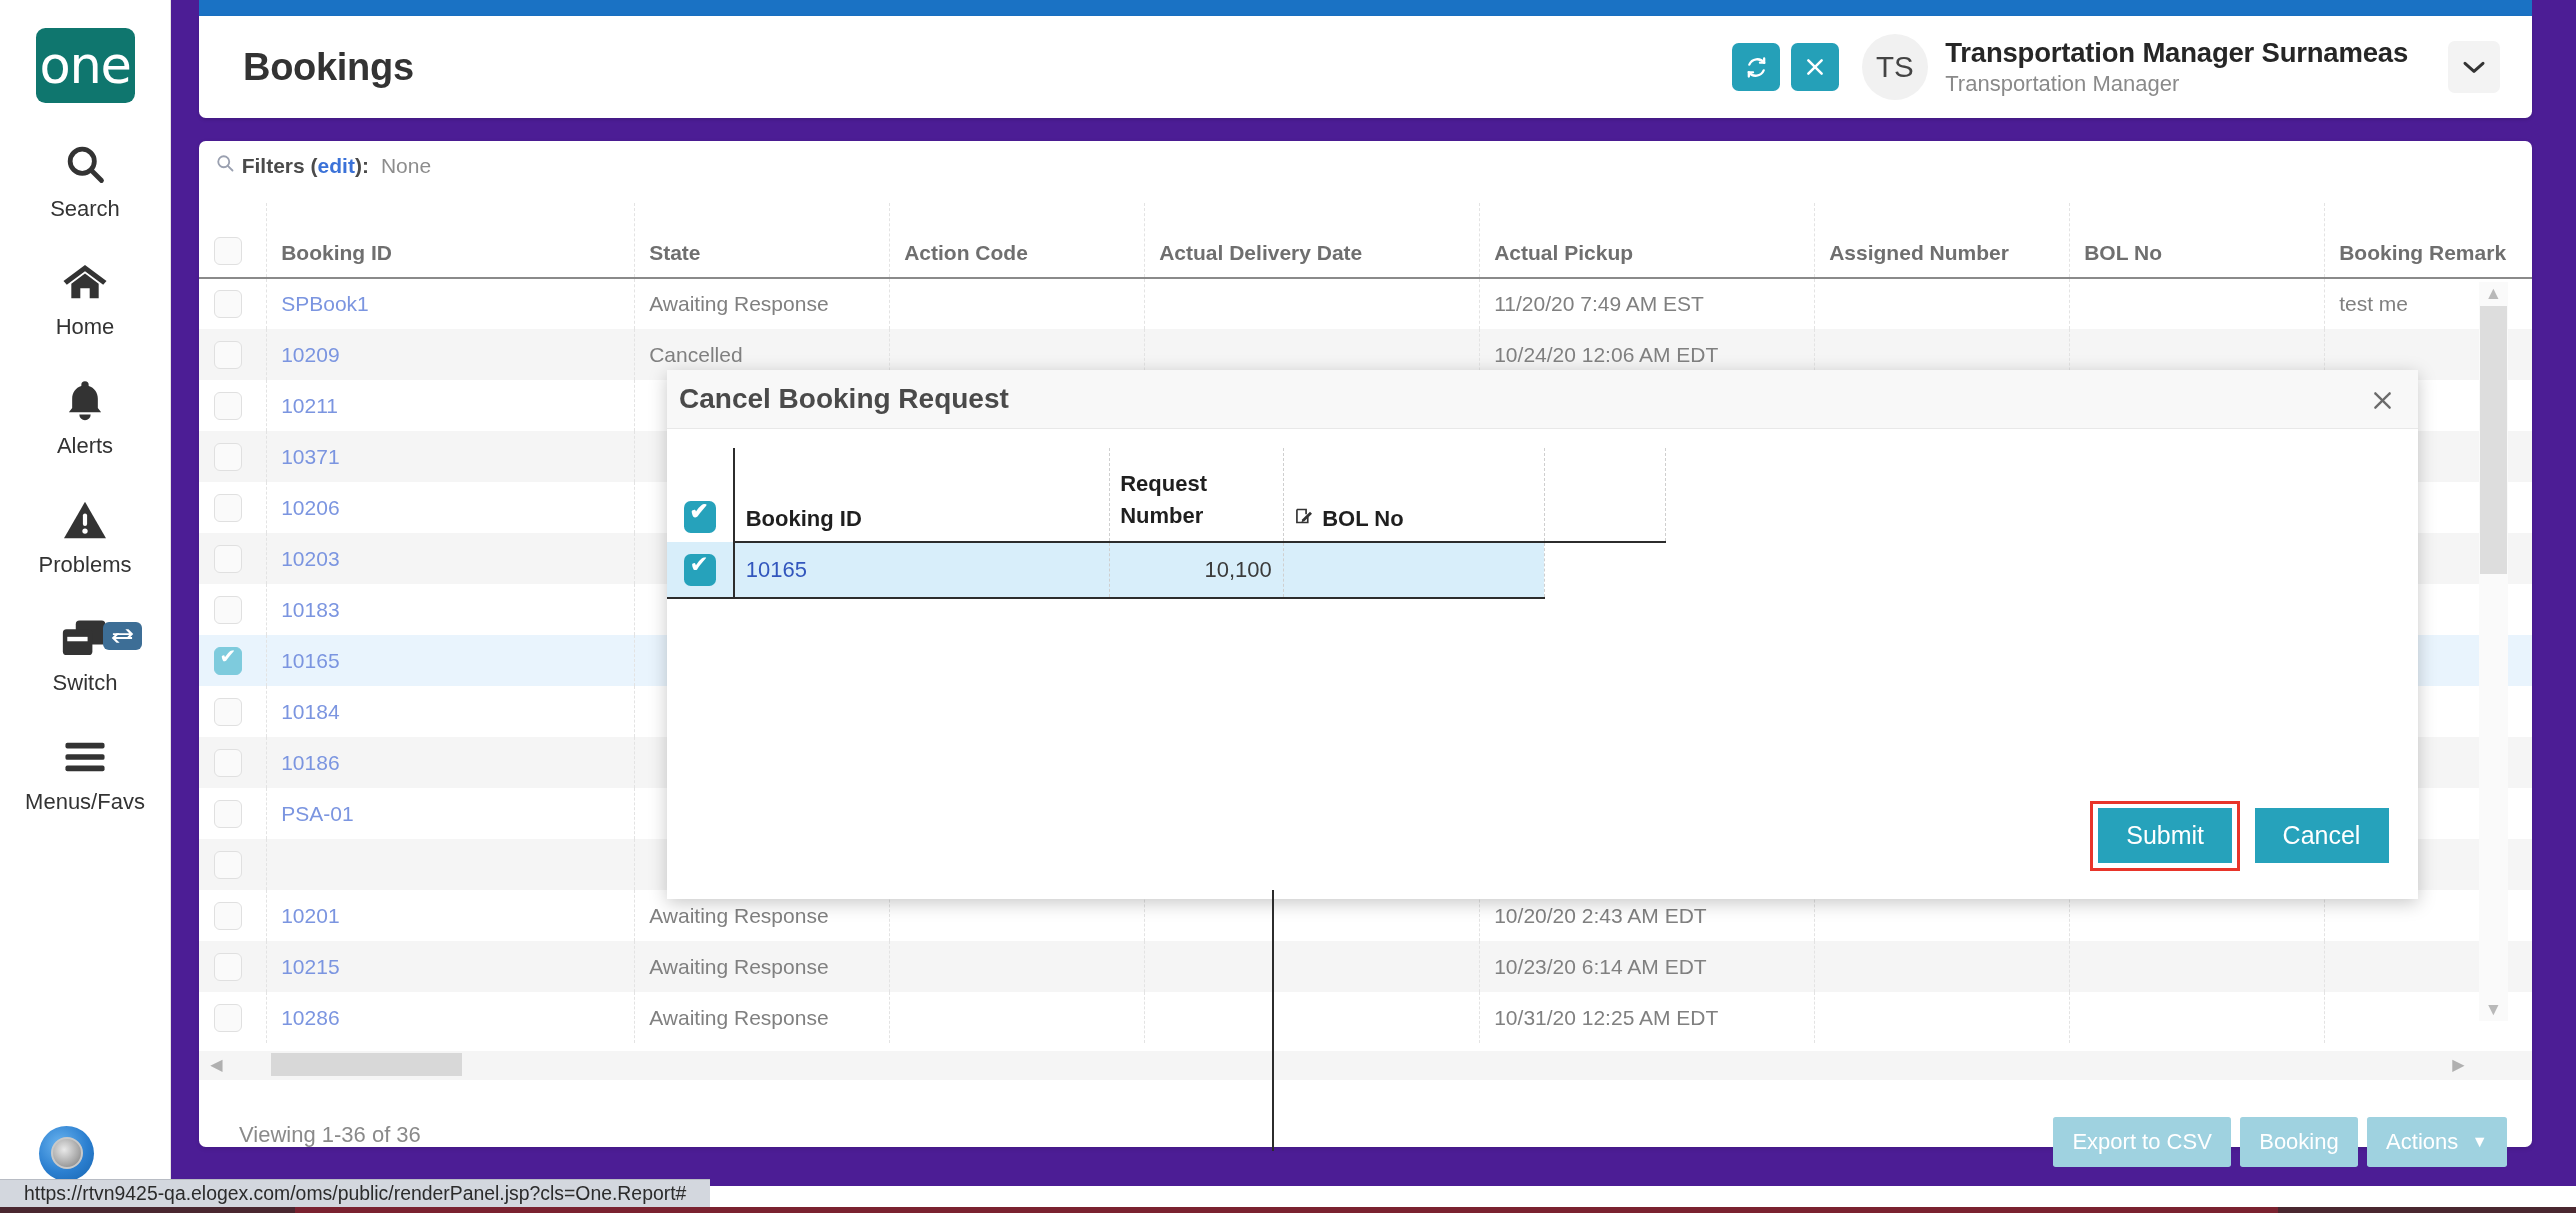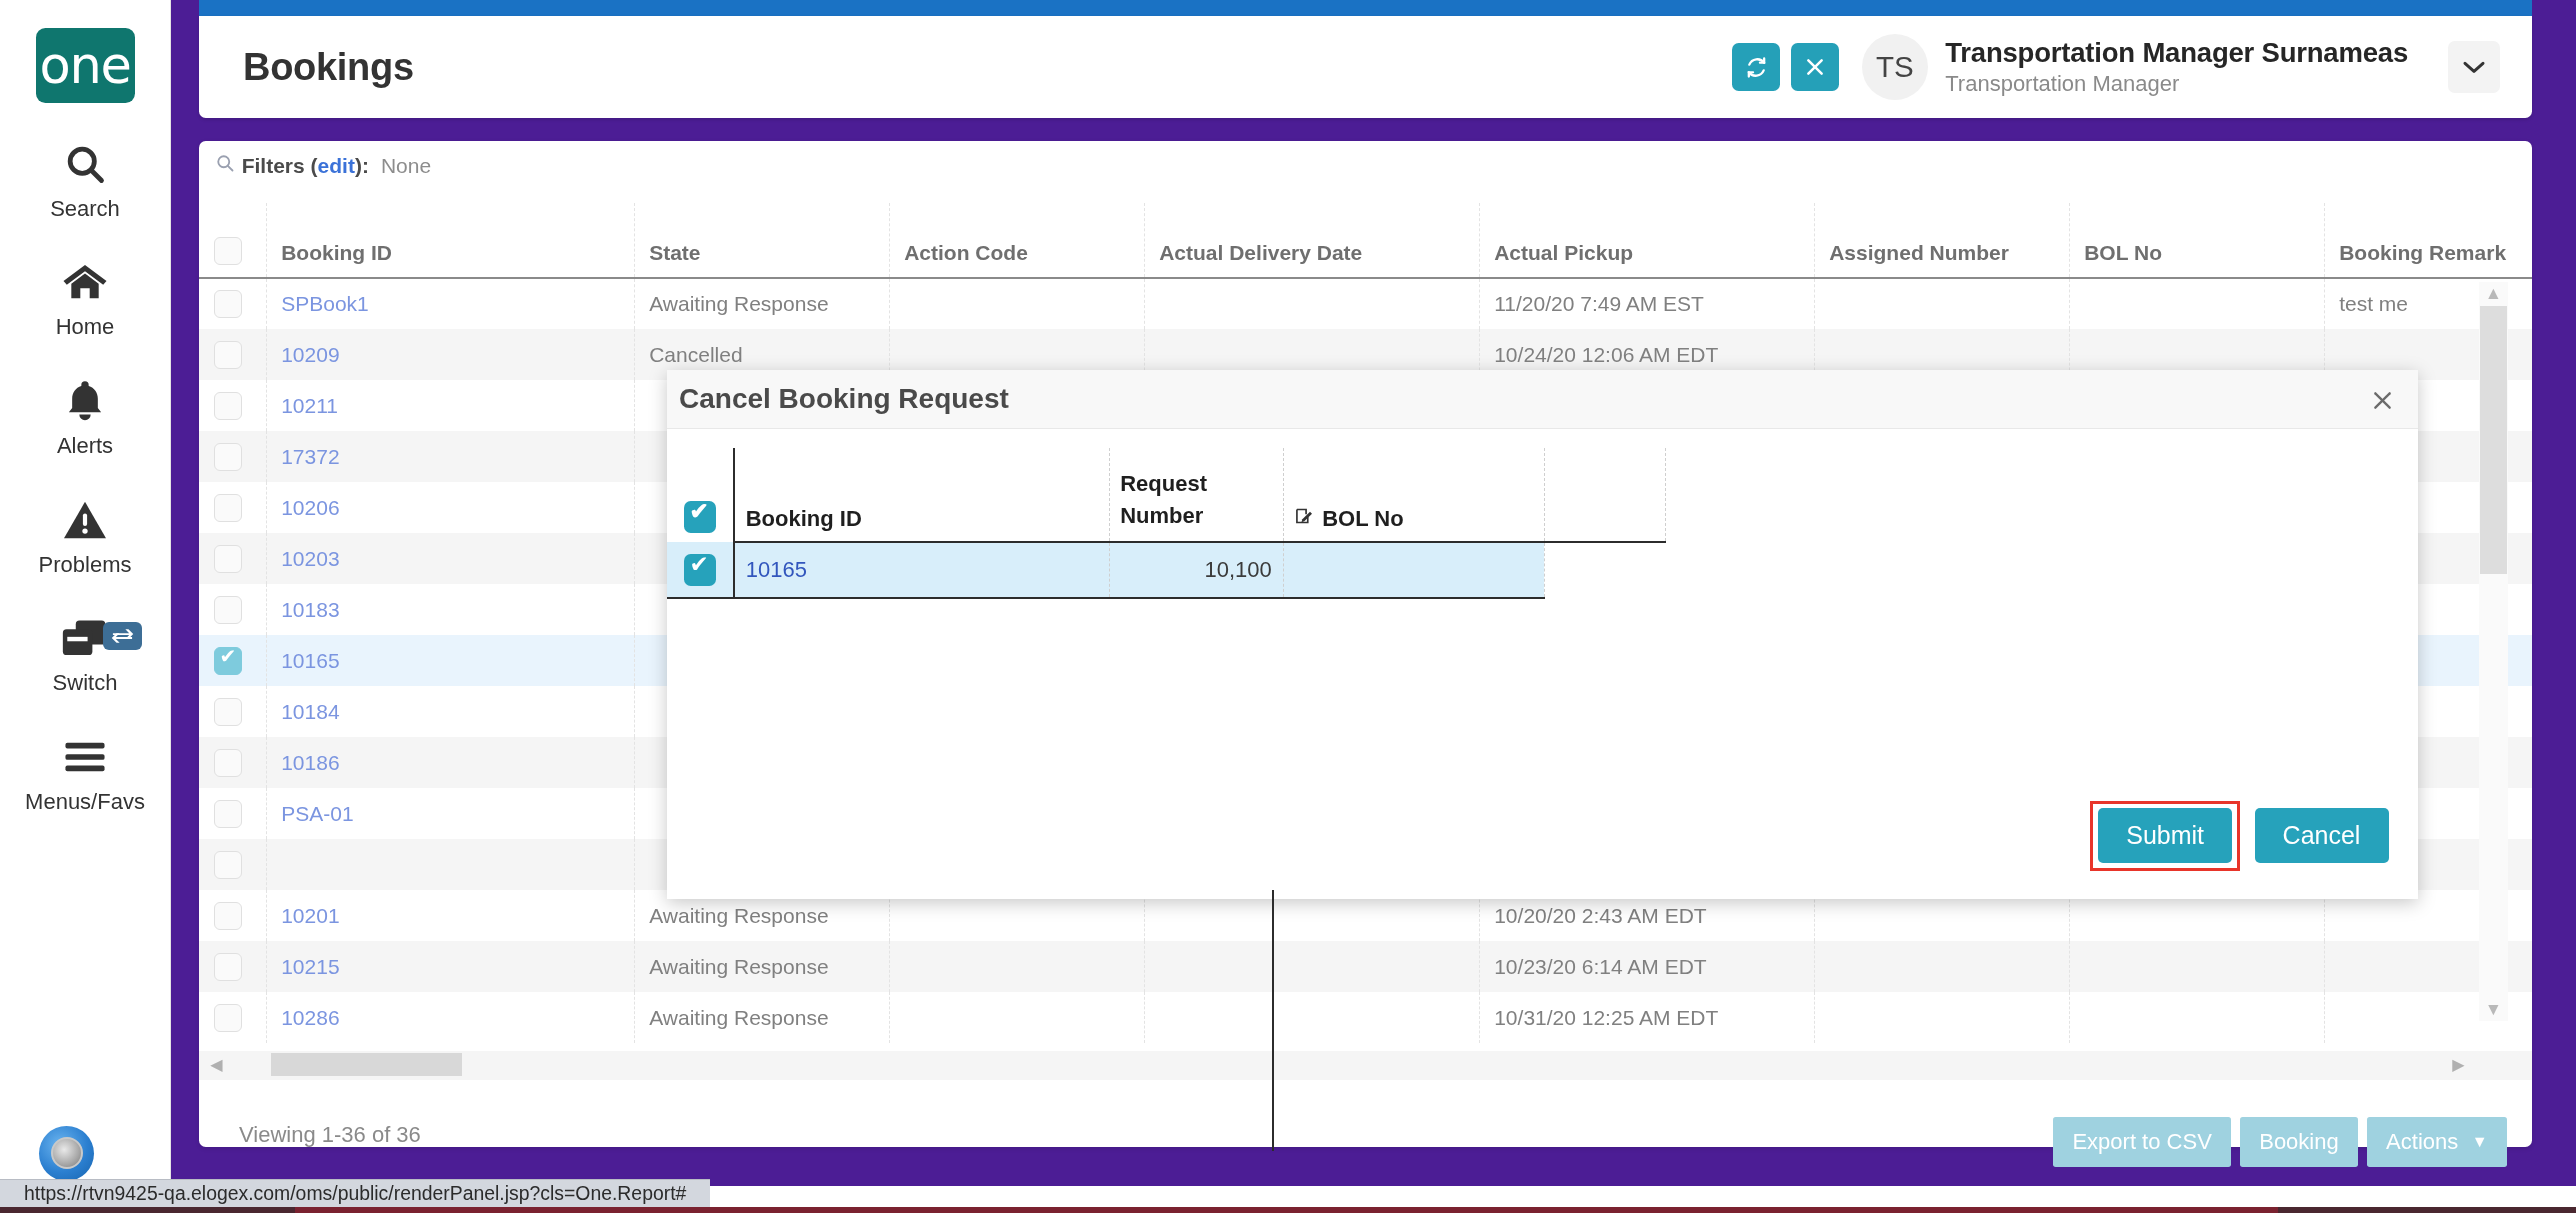--- a/index.html
+++ b/index.html
@@ -170,21 +170,21 @@
   .mcheck {
     display:inline-block; width: 32px; height: 32px; border-radius: 6.7px; background:#26a2bb;
     position: relative; cursor: pointer; vertical-align: middle;
   }
   .mcheck::after { content:"✔"; position:absolute; left:5.4px; top:-2.7px; color:#fff; font-size:23px; }
   #mgrid-tail { position: absolute; left: 605px; top: 442px; width: 2px; height: 261px; background: #2c2c2c; }
   #edit-icon { display:inline-block; margin-right: 8px; font-size: 20px; color:#333; vertical-align: baseline; }
   #modal-actions { position: absolute; right: 29.5px; bottom: 47px; display: flex; align-items: center; }
   .mbtn {
     height: 55px; min-width: 134px; background: #26a2bb; color: #ffffff; border: none;
-    font-size: 25px; border-radius: 5px; cursor: pointer; font-family: "Liberation Sans", sans-serif;
+    font-size: 25px; border-radius: 0; cursor: pointer; font-family: "Liberation Sans", sans-serif;
   }
   #submit-wrap { border: 3.3px solid #e8352a; padding: 4.7px; margin-right: 14.7px; }
 
   
   #statusbar {
     position: absolute; left: 0; top: 1179px; width: 710px; height: 28px;
     background: #d3d7de; display: flex; align-items: center; border-top: 0.7px solid #b8bcc4;
   }
   #statusbar span { font-size: 19.4px; color: #2b2b2b; padding-left: 24px; }
   #bottom-edge { position:absolute; left:0; top:1207px; width:2576px; height:6.7px; background:#4a2730; }
@@ -382,21 +382,21 @@
                 <td></td>
                 <td></td>
                 <td></td>
                 <td></td>
                 <td></td>
                 <td></td>
                 <td></td>
               </tr>
               <tr class="alt">
                 <td class="cbcol"><span class="cb"></span></td>
-                <td class="bid"><a>17372</a></td>
+                <td class="bid"><a>10371</a></td>
                 <td></td>
                 <td></td>
                 <td></td>
                 <td></td>
                 <td></td>
                 <td></td>
                 <td></td>
               </tr>
               <tr>
                 <td class="cbcol"><span class="cb"></span></td>

